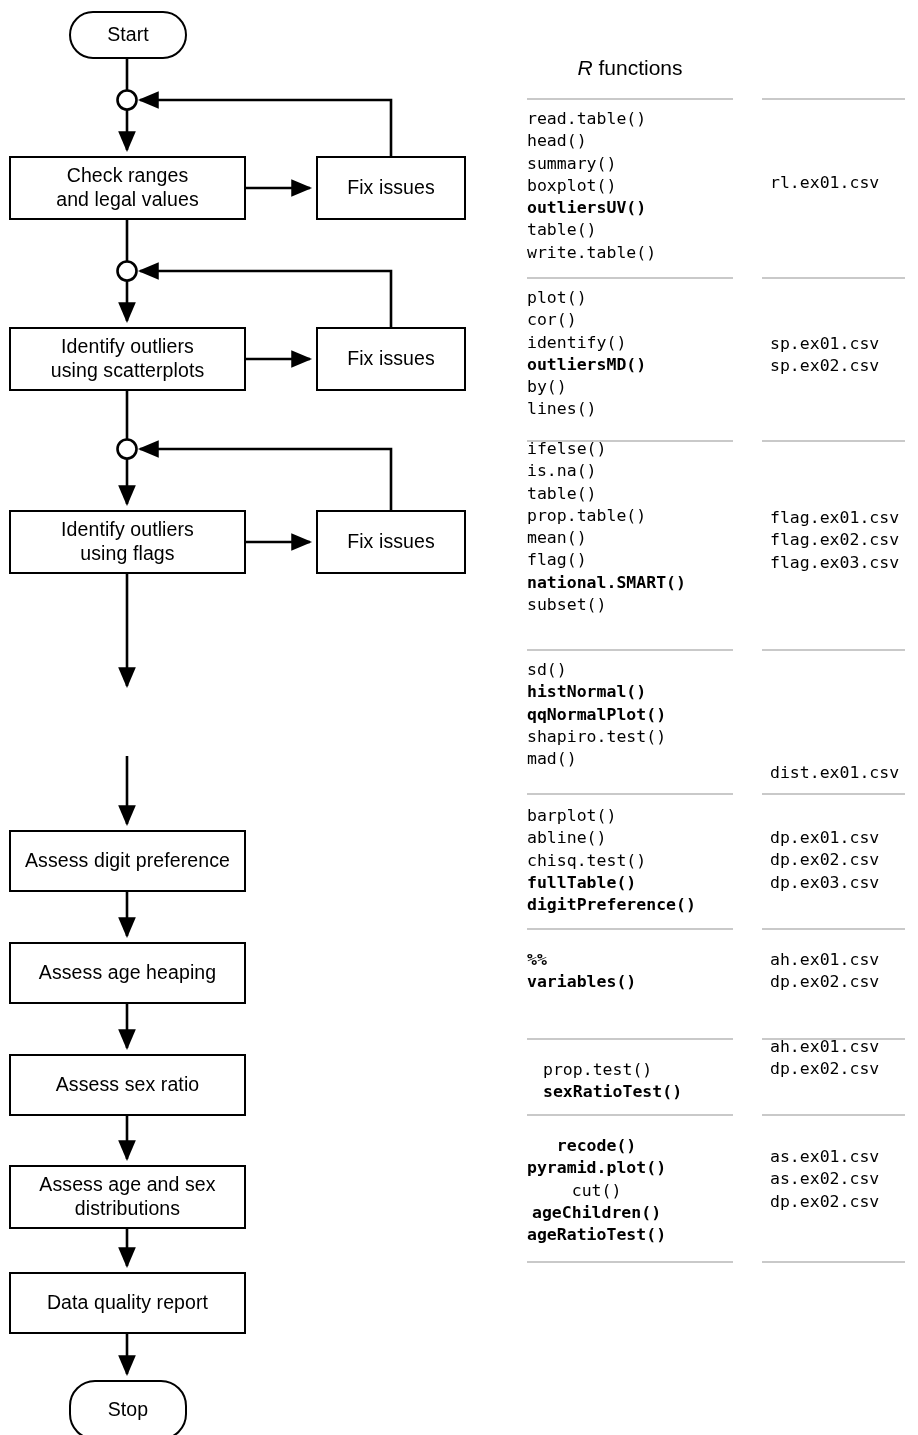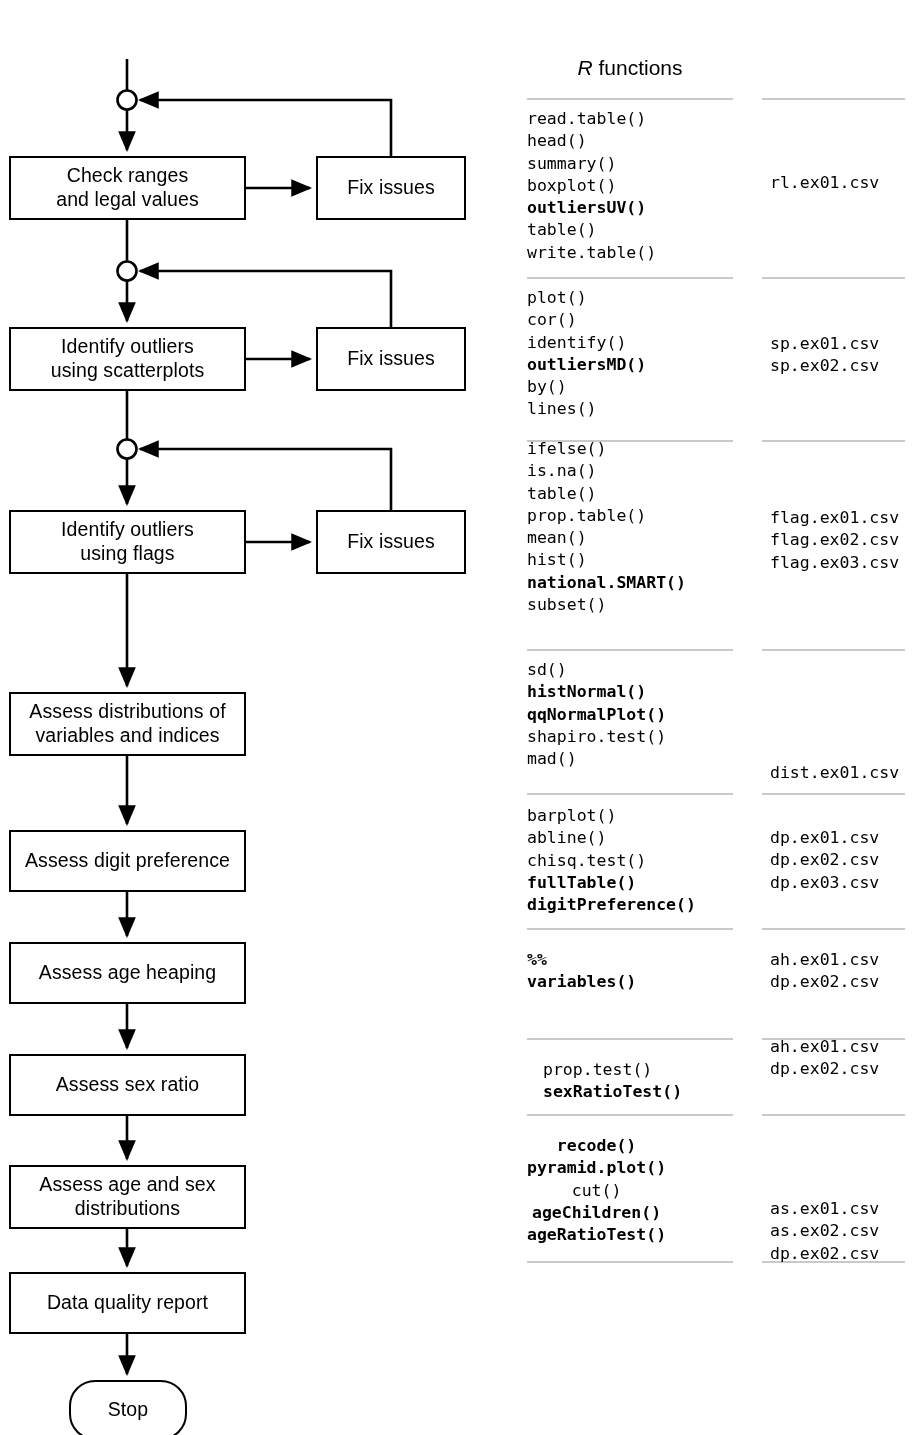--- a/index.html
+++ b/index.html
@@ -62,40 +62,40 @@
       <line x1="127" y1="1229" x2="127" y2="1266" marker-end="url(#ah)"></line>
       <line x1="127" y1="1334" x2="127" y2="1374" marker-end="url(#ah)"></line>
     </g>
     <g>
       <circle cx="127" cy="100" r="9.5" fill="#fff" stroke="#000" stroke-width="2.6"></circle>
       <circle cx="127" cy="271" r="9.5" fill="#fff" stroke="#000" stroke-width="2.6"></circle>
       <circle cx="127" cy="449" r="9.5" fill="#fff" stroke="#000" stroke-width="2.6"></circle>
     </g>
   </svg>
 
+<div class="node pill" style="left: 69px; top: 11px; width: 118px; height: 48px;">
+      <span class="nodetext">Start</span>
+    </div>
     <div class="node" style="left: 9px; top: 156px; width: 237px; height: 64px;">
       <span class="nodetext">Check ranges<br>and legal values</span>
     </div>
     <div class="node" style="left: 316px; top: 156px; width: 150px; height: 64px;">
       <span class="nodetext">Fix issues</span>
     </div>
     <div class="node" style="left: 9px; top: 327px; width: 237px; height: 64px;">
       <span class="nodetext">Identify outliers<br>using scatterplots</span>
     </div>
     <div class="node" style="left: 316px; top: 327px; width: 150px; height: 64px;">
       <span class="nodetext">Fix issues</span>
     </div>
     <div class="node" style="left: 9px; top: 510px; width: 237px; height: 64px;">
       <span class="nodetext">Identify outliers<br>using flags</span>
     </div>
     <div class="node" style="left: 316px; top: 510px; width: 150px; height: 64px;">
       <span class="nodetext">Fix issues</span>
-    </div>
-    <div class="node" style="left: 9px; top: 692px; width: 237px; height: 64px;">
-      <span class="nodetext">Assess distributions of<br>variables and indices</span>
     </div>
     <div class="node" style="left: 9px; top: 830px; width: 237px; height: 62px;">
       <span class="nodetext">Assess digit preference</span>
     </div>
     <div class="node" style="left: 9px; top: 942px; width: 237px; height: 62px;">
       <span class="nodetext">Assess age heaping</span>
     </div>
     <div class="node" style="left: 9px; top: 1054px; width: 237px; height: 62px;">
       <span class="nodetext">Assess sex ratio</span>
     </div>
@@ -130,25 +130,25 @@
     <div class="rule" style="left: 27px; top: 1038px; width: 206px; background: rgb(201, 201, 201);"></div>
     <div class="rule" style="left: 262px; top: 1038px; width: 143px; background: rgb(201, 201, 201);"></div>
     <div class="rule" style="left: 27px; top: 1114px; width: 206px; background: rgb(201, 201, 201);"></div>
     <div class="rule" style="left: 262px; top: 1114px; width: 143px; background: rgb(201, 201, 201);"></div>
     <div class="rule" style="left: 27px; top: 1261px; width: 206px; background: rgb(201, 201, 201);"></div>
     <div class="rule" style="left: 262px; top: 1261px; width: 143px; background: rgb(201, 201, 201);"></div>
     <div class="cell" style="left: 27px; top: 108px;"><div>read.table()</div><div>head()</div><div>summary()</div><div>boxplot()</div><div class="b">outliersUV()</div><div>table()</div><div>write.table()</div></div>
     <div class="cell" style="left: 270px; top: 172px;"><div>rl.ex01.csv</div></div>
     <div class="cell" style="left: 27px; top: 287px;"><div>plot()</div><div>cor()</div><div>identify()</div><div class="b">outliersMD()</div><div>by()</div><div>lines()</div></div>
     <div class="cell" style="left: 270px; top: 333px;"><div>sp.ex01.csv</div><div>sp.ex02.csv</div></div>
-    <div class="cell" style="left: 27px; top: 438px;"><div>ifelse()</div><div>is.na()</div><div>table()</div><div>prop.table()</div><div>mean()</div><div>hist()</div><div class="b">national.SMART()</div><div>subset()</div></div>
+    <div class="cell" style="left: 27px; top: 438px;"><div>ifelse()</div><div>is.na()</div><div>table()</div><div>prop.table()</div><div>mean()</div><div>flag()</div><div class="b">national.SMART()</div><div>subset()</div></div>
     <div class="cell" style="left: 270px; top: 507px;"><div>flag.ex01.csv</div><div>flag.ex02.csv</div><div>flag.ex03.csv</div></div>
     <div class="cell" style="left: 27px; top: 659px;"><div>sd()</div><div class="b">histNormal()</div><div class="b">qqNormalPlot()</div><div>shapiro.test()</div><div>mad()</div></div>
     <div class="cell" style="left: 270px; top: 714px; margin-top: 48px;"><div>dist.ex01.csv</div></div>
     <div class="cell" style="left: 27px; top: 805px;"><div>barplot()</div><div>abline()</div><div>chisq.test()</div><div class="b">fullTable()</div><div class="b">digitPreference()</div></div>
     <div class="cell" style="left: 270px; top: 827px;"><div>dp.ex01.csv</div><div>dp.ex02.csv</div><div>dp.ex03.csv</div></div>
     <div class="cell" style="left: 27px; top: 949px;"><div class="b">%%</div><div class="b">variables()</div></div>
     <div class="cell" style="left: 270px; top: 949px;"><div>ah.ex01.csv</div><div>dp.ex02.csv</div></div>
     <div class="cell" style="left: 27px; top: 1059px; margin-left: 16px;"><div>prop.test()</div><div class="b">sexRatioTest()</div></div>
     <div class="cell" style="left: 270px; top: 1036px;"><div>ah.ex01.csv</div><div>dp.ex02.csv</div></div>
     <div class="cell" style="left: 27px; top: 1135px; text-align: center;"><div class="b">recode()</div><div class="b">pyramid.plot()</div><div>cut()</div><div class="b">ageChildren()</div><div class="b">ageRatioTest()</div></div>
-    <div class="cell" style="left: 270px; top: 1198px;"><div>as.ex01.csv</div><div>as.ex02.csv</div><div>dp.ex02.csv</div></div>
+    <div class="cell" style="left: 270px; top: 1146px;"><div>as.ex01.csv</div><div>as.ex02.csv</div><div>dp.ex02.csv</div></div>
   </div>
 
 </body></html>

